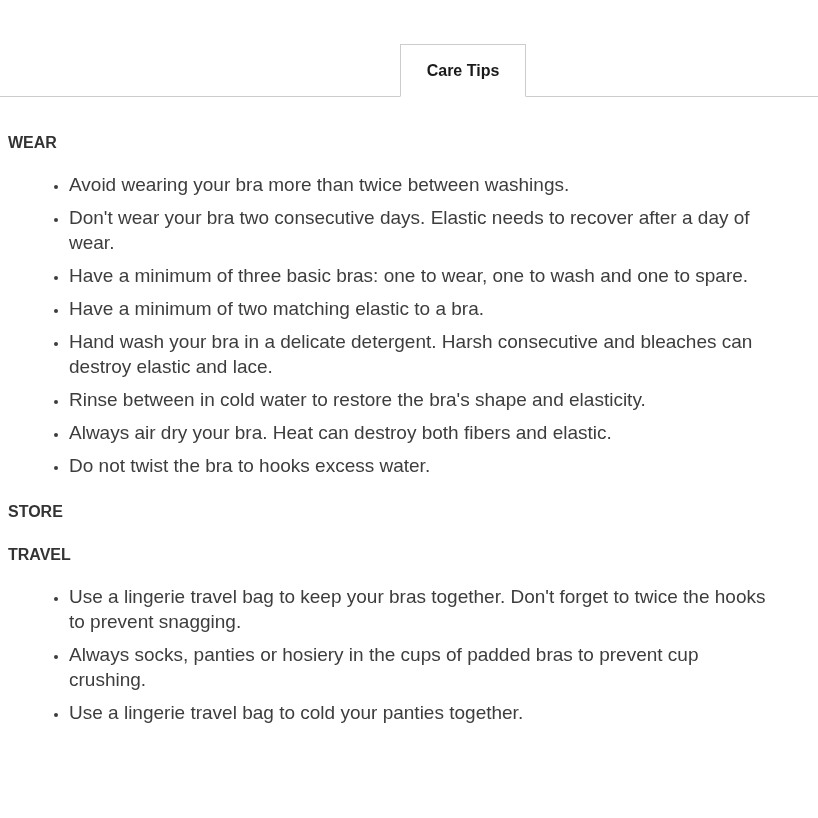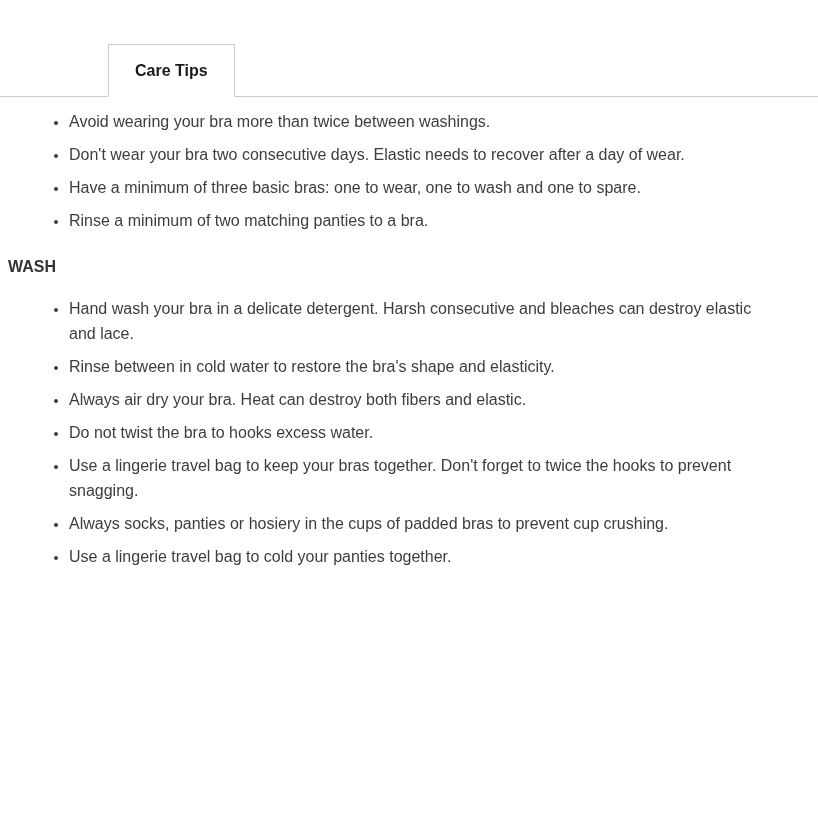--- a/index.html
+++ b/index.html
@@ -16,20 +16,21 @@
     background:var(--bg);
     font-family:"Liberation Sans", sans-serif;
     color:var(--body);
     overflow:hidden;
   }
   .tab-bar{
     margin-top:44px;
     border-bottom:1px solid var(--border);
     padding-left:108px;
     height:53px;
+    text-align:center;
   }
   .tab{
     display:inline-block;
     position:relative;
     margin-bottom:-1px;
     background:var(--bg);
     border:1px solid var(--border);
     border-bottom:1px solid var(--bg);
     padding:16px 26px 16px 26px;
     font-size:16px;
@@ -48,61 +49,63 @@
     color:var(--heading);
     margin:25px 0 20px 0;
     line-height:18px;
   }
   .tips-list{
     margin:0 0 8px 0;
     padding:0 0 0 61px;
     list-style:disc outside;
   }
   .tips-list li{
-    font-size:16px;
+    font-size:19px;
     line-height:25px;
     margin-bottom:8px;
     color:var(--body);
   }
   .tips-list li::marker{
     color:var(--body);
     font-size:14px;
   }
 </style>
 </head>
 <body>
 
 <div class="page">
   <div class="tab-bar">
     <div class="tab">Care Tips</div>
   </div>
   <div class="content" id="sections">
   <section class="section">
+    <h2 class="section-heading">WEAR</h2>
     <ul class="tips-list">
           <li>Avoid wearing your bra more than twice between washings.</li>
           <li>Don't wear your bra two consecutive days. Elastic needs to recover after a day of wear.</li>
           <li>Have a minimum of three basic bras: one to wear, one to wash and one to spare.</li>
-          <li>Rinse a minimum of two matching panties to a bra.</li>
+          <li>Have a minimum of two matching elastic to a bra.</li>
         </ul>
   </section>
 
   <section class="section">
-    <h2 class="section-heading">WASH</h2>
     <ul class="tips-list">
           <li>Hand wash your bra in a delicate detergent. Harsh consecutive and bleaches can destroy elastic and lace.</li>
           <li>Rinse between in cold water to restore the bra's shape and elasticity.</li>
           <li>Always air dry your bra. Heat can destroy both fibers and elastic.</li>
           <li>Do not twist the bra to hooks excess water.</li>
         </ul>
   </section>
 
   <section class="section">
+    <h2 class="section-heading">STORE</h2>
   </section>
 
   <section class="section">
+    <h2 class="section-heading">TRAVEL</h2>
     <ul class="tips-list">
           <li>Use a lingerie travel bag to keep your bras together. Don't forget to twice the hooks to prevent snagging.</li>
           <li>Always socks, panties or hosiery in the cups of padded bras to prevent cup crushing.</li>
           <li>Use a lingerie travel bag to cold your panties together.</li>
         </ul>
   </section>
 </div>
 </div>
 
 </body></html>

